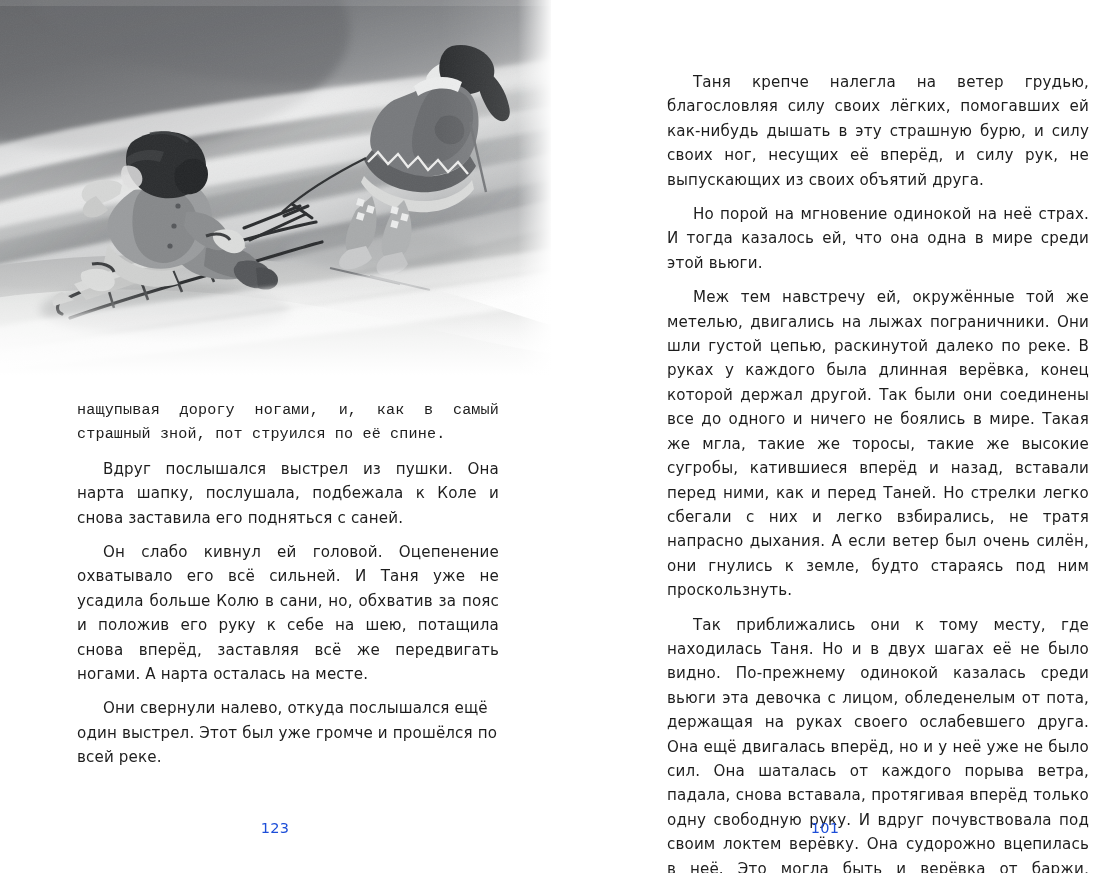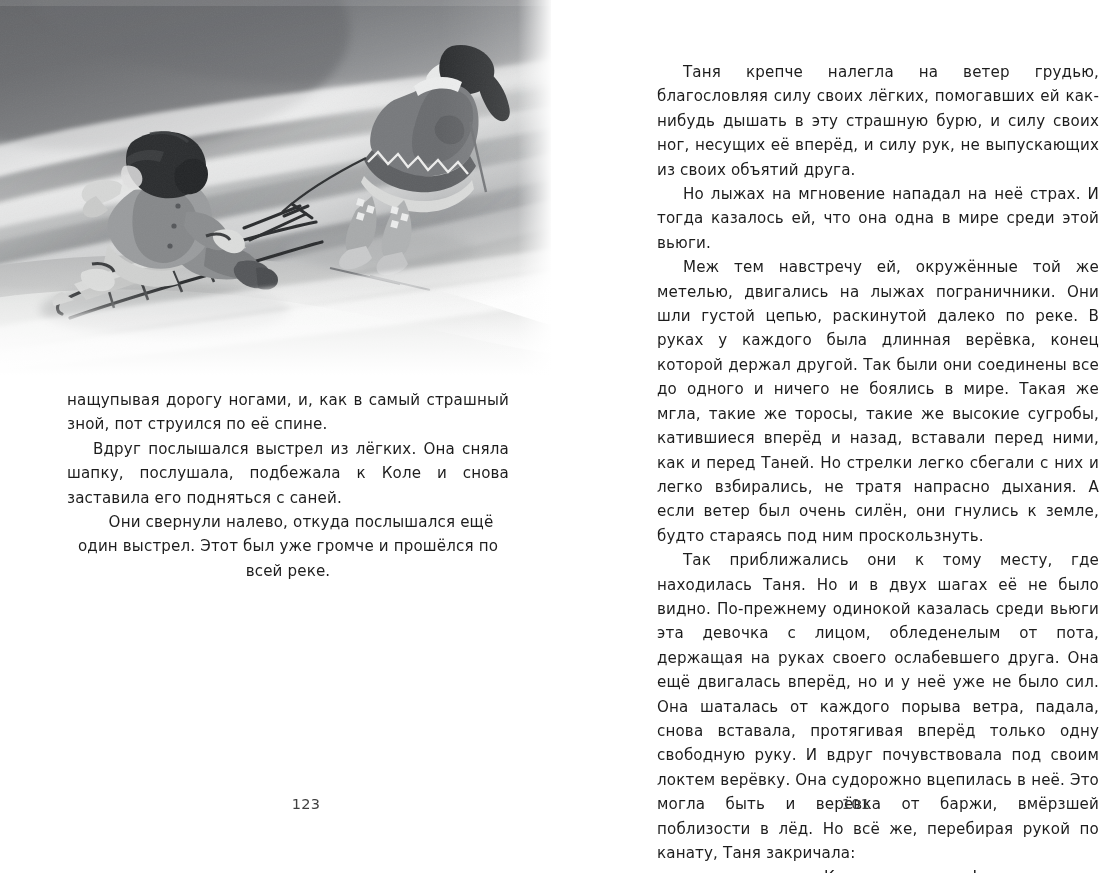--- a/index.html
+++ b/index.html
@@ -58,36 +58,35 @@
     left: 67px;
     top: 388px;
     width: 442px;
   }
   .textblock-right {
     left: 657px;
     top: 60px;
     width: 442px;
   }
   .textblock p {
-    margin: 0;
+    margin: 10px;
     text-indent: 26px;
   }
-  .textblock p.noindent { text-indent: 0; }
+  .textblock p.noindent { text-indent: 0; font-family: Liberation Mono, monospace; }
   .textblock p.dialogue { text-indent: 26px; }
-  .textblock p:last-child { text-align: center; }
+  .textblock p:last-child { text-align: left; }
 
   .folio {
     position: absolute;
-    top: 796px;
+    top: 820px;
     width: 100%;
     text-align: center;
     font-size: 14.5px;
-    color: #404040;
+    color: #1d4ed8;
     letter-spacing: 0.02em;
-    padding-left: 31px;
   }
 </style>
 </head>
 <body>
 
 <div class="spread">
 
   <div class="illustration">
     <svg width="551" height="375" viewBox="0 0 551 375" xmlns="http://www.w3.org/2000/svg">
       <defs>
@@ -297,30 +296,31 @@
         <rect x="0" y="285" width="551" height="90" fill="url(#fadeBottom)"></rect>
         <rect x="440" y="0" width="111" height="375" fill="url(#fadeRight)"></rect>
         <rect x="0" y="0" width="551" height="6" fill="#ffffff" opacity="0.10"></rect>
       </g>
     </svg>
   </div>
 
   <div class="page page-left">
     <div class="textblock textblock-left">
       <p class="noindent">нащупывая дорогу ногами, и, как в самый страшный зной, пот струился по её спине.</p>
-      <p>Вдруг послышался выстрел из лёгких. Она сняла шапку, послушала, подбежала к Коле и снова заставила его подняться с саней.</p>
+      <p>Вдруг послышался выстрел из пушки. Она нарта шапку, послушала, подбежала к Коле и снова заставила его подняться с саней.</p>
+      <p>Он слабо кивнул ей головой. Оцепенение охватывало его всё сильней. И Таня уже не усадила больше Колю в сани, но, обхватив за пояс и положив его руку к себе на шею, потащила снова вперёд, заставляя всё же передвигать ногами. А нарта осталась на месте.</p>
       <p>Они свернули налево, откуда послышался ещё один выстрел. Этот был уже громче и прошёлся по всей реке.</p>
     </div>
     <div class="folio">123</div>
   </div>
 
   <div class="page page-right">
     <div class="textblock textblock-right" style="left:107px;">
       <p>Таня крепче налегла на ветер грудью, благословляя силу своих лёгких, помогавших ей как-нибудь дышать в эту страшную бурю, и силу своих ног, несущих её вперёд, и силу рук, не выпускающих из своих объятий друга.</p>
-      <p>Но лыжах на мгновение нападал на неё страх. И тогда казалось ей, что она одна в мире среди этой вьюги.</p>
+      <p>Но порой на мгновение одинокой на неё страх. И тогда казалось ей, что она одна в мире среди этой вьюги.</p>
       <p>Меж тем навстречу ей, окружённые той же метелью, двигались на лыжах пограничники. Они шли густой цепью, раскинутой далеко по реке. В руках у каждого была длинная верёвка, конец которой держал другой. Так были они соединены все до одного и ничего не боялись в мире. Такая же мгла, такие же торосы, такие же высокие сугробы, катившиеся вперёд и назад, вставали перед ними, как и перед Таней. Но стрелки легко сбегали с них и легко взбирались, не тратя напрасно дыхания. А если ветер был очень силён, они гнулись к земле, будто стараясь под ним проскользнуть.</p>
       <p>Так приближались они к тому месту, где находилась Таня. Но и в двух шагах её не было видно. По-прежнему одинокой казалась среди вьюги эта девочка с лицом, обледенелым от пота, держащая на руках своего ослабевшего друга. Она ещё двигалась вперёд, но и у неё уже не было сил. Она шаталась от каждого порыва ветра, падала, снова вставала, протягивая вперёд только одну свободную руку. И вдруг почувствовала под своим локтем верёвку. Она судорожно вцепилась в неё. Это могла быть и верёвка от баржи, вмёрзшей поблизости в лёд. Но всё же, перебирая рукой по канату, Таня закричала:</p>
       <p class="dialogue">— Кто тут, помогите!</p>
     </div>
     <div class="folio">101</div>
   </div>
 
 </div>
 
 </body></html>

